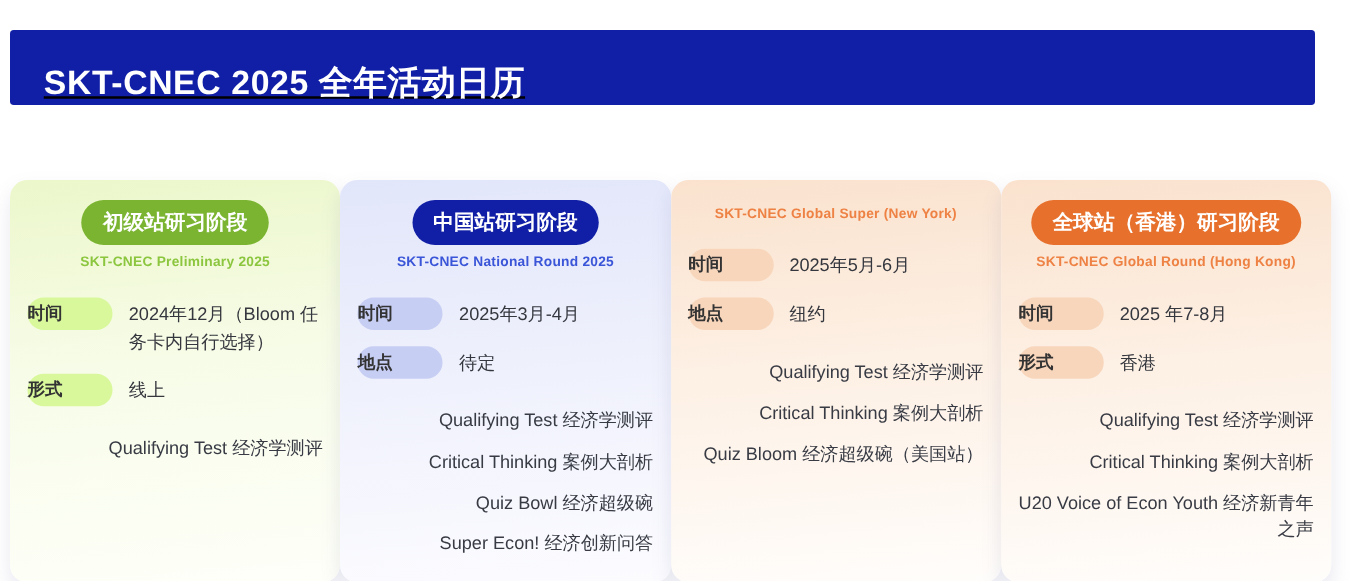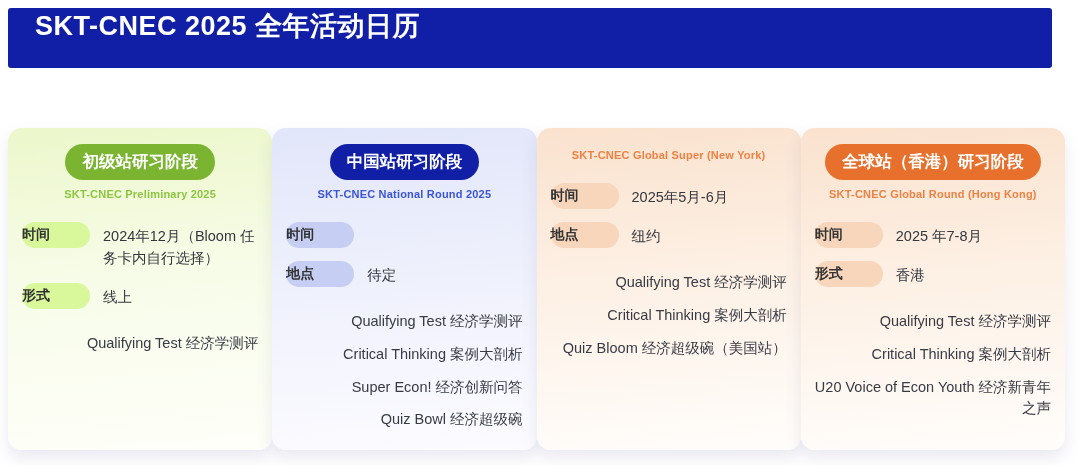--- a/index.html
+++ b/index.html
@@ -4,25 +4,25 @@
 <style>
   html, body { margin: 0; padding: 0; background: #ffffff; }
   .page {
     width: 1080px; height: 465px; background: #ffffff; overflow: hidden;
     font-family: "Liberation Sans", "DejaVu Sans", sans-serif;
     box-sizing: border-box;
   }
 
   
   .banner {
-    margin: 8px 28px 0 8px; height: 60px;
+    margin: 24px 28px 0 8px; height: 60px;
     background: var(--brand_blue, #101fa5);
     border-radius: 3px;
-    display: flex; align-items: flex-start;
-    padding-left: 27px; box-sizing: border-box;
+    display: flex; align-items: flex-end;
+    padding-left: 27px; box-sizing: border-box; text-decoration: underline;
   }
   .banner .title {
     color: #ffffff; font-size: 27px; font-weight: 700; letter-spacing: 0.5px;
   }
 
   
   .cards {
     display: flex; 
     margin: 60px 15px 0 8px; height: 322px;
   }
@@ -101,31 +101,32 @@
         <div class="activity">Qualifying Test 经济学测评</div>
       </div>
     </div>
 
     <div class="card card--blue">
       <div class="stage-badge">中国站研习阶段</div>
       <div class="stage-subtitle">SKT-CNEC National Round 2025</div>
       <div class="info">
         <div class="info-row">
           <span class="info-pill">时间</span>
+          <span class="info-value">2025年3月-4月</span>
         </div>
         <div class="info-row">
           <span class="info-pill">地点</span>
           <span class="info-value">待定</span>
         </div>
       </div>
       <div class="activities">
         <div class="activity">Qualifying Test 经济学测评</div>
         <div class="activity">Critical Thinking 案例大剖析</div>
+        <div class="activity">Quiz Bowl 经济超级碗</div>
         <div class="activity">Super Econ! 经济创新问答</div>
-        <div class="activity">Quiz Bowl 经济超级碗</div>
       </div>
     </div>
 
     <div class="card card--orange">
       <div class="stage-subtitle">SKT-CNEC Global Super (New York)</div>
       <div class="info">
         <div class="info-row">
           <span class="info-pill">时间</span>
           <span class="info-value">2025年5月-6月</span>
         </div>

